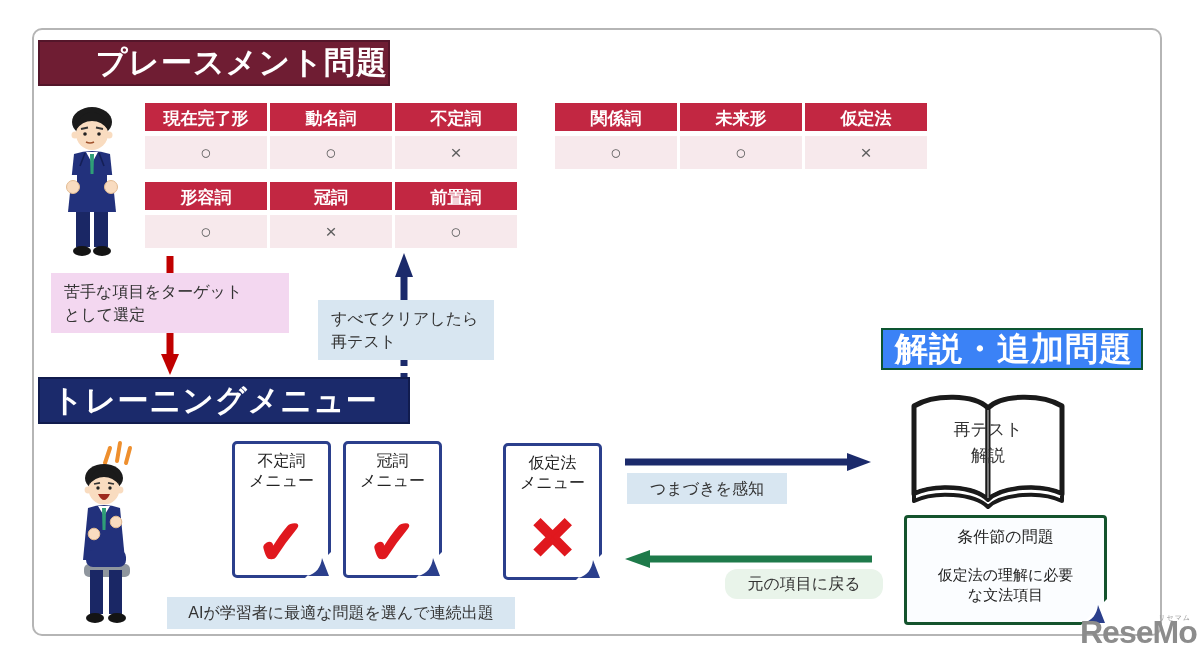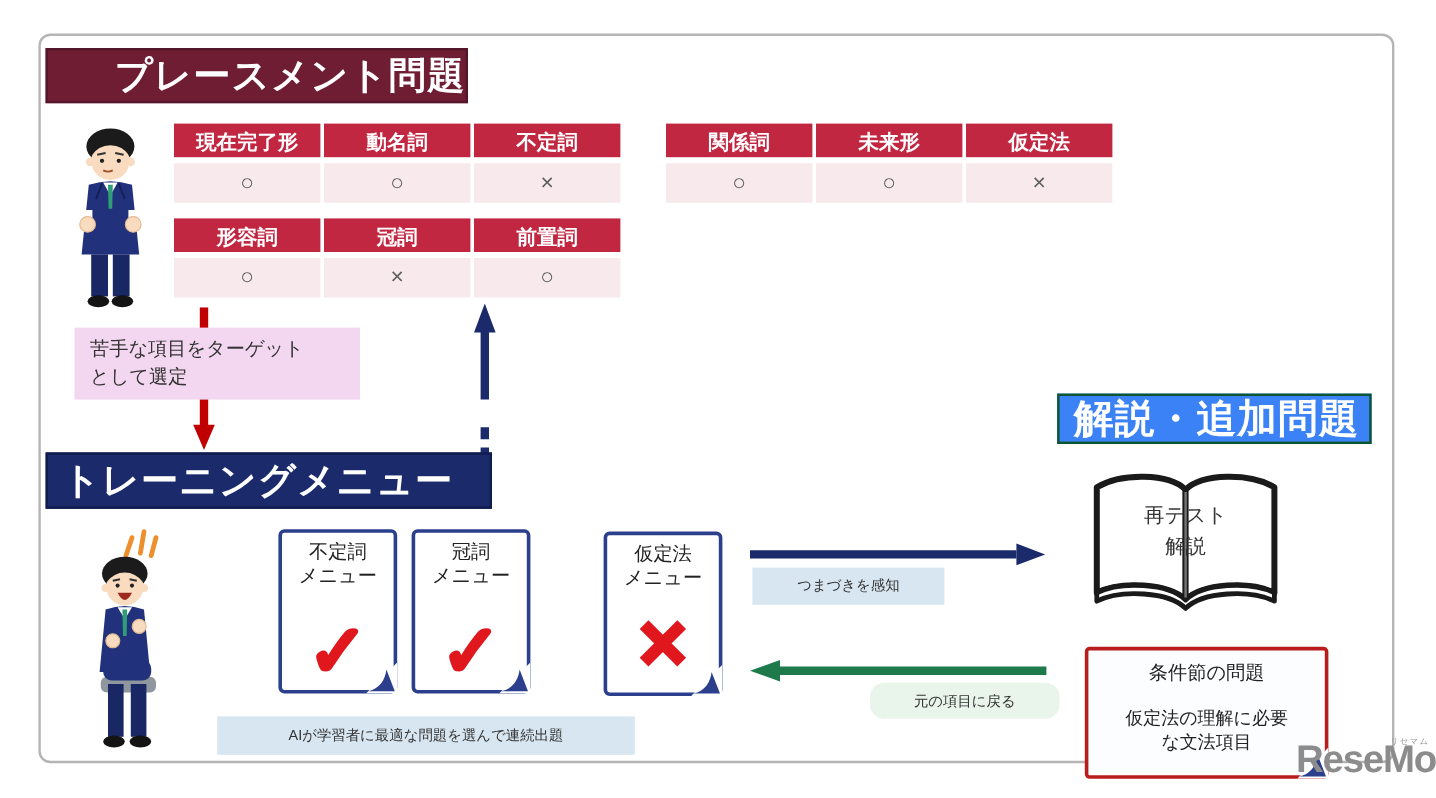--- a/index.html
+++ b/index.html
@@ -27,26 +27,26 @@
   .cell.h{height:28px;line-height:31px;background:#c22742;color:#fff;
           font-size:17px;font-weight:bold;}
   .cell.r{height:33px;line-height:33px;background:#f7e9ec;color:#5f5f5f;font-size:19px;}
   #table-left-top{left:145px;top:103px;}
   #table-left-bottom{left:145px;top:182px;}
   #table-right{left:555px;top:103px;}
 
   
   .note{position:absolute;color:#333;font-size:16px;line-height:1.45;
         padding:7px 13px;z-index:2;}
-  #note-target{left:62px;top:273px;width:212px;background:#f3d7f0;}
+  #note-target{left:51px;top:273px;width:212px;background:#f3d7f0;}
   #note-retest{left:318px;top:300px;width:150px;background:#d8e6f1;}
-  .label{position:absolute;font-size:12px;color:#333;text-align:center;z-index:2;}
+  .label{position:absolute;font-size:16px;color:#333;text-align:center;z-index:2;}
   #label-stumble{left:627px;top:473px;width:160px;height:31px;line-height:31px;background:#d8e6f1;}
   #label-return{left:725px;top:569px;width:158px;height:30px;line-height:30px;background:#e9f4ea;border-radius:12px;}
-  #label-ai{left:181px;top:597px;width:348px;height:32px;line-height:32px;background:#d8e6f1;}
+  #label-ai{left:167px;top:597px;width:348px;height:32px;line-height:32px;background:#d8e6f1;}
 
   
   .arrow{position:absolute;z-index:1;}
   #arrow-red-down{left:160px;top:256px;}
   #arrow-navy-up{left:394px;top:253px;}
   #arrow-navy-right{left:625px;top:451px;}
   #arrow-green-left{left:622px;top:548px;}
 
   
   .card{position:absolute;width:99px;height:137px;background:#fff;border:3px solid #2b3f8c;
@@ -57,22 +57,22 @@
   .card-title{margin-top:7px;font-size:16px;line-height:1.25;color:#222;}
   .mark{position:absolute;left:0;right:0;bottom:2px;font-weight:bold;color:#e0181e;line-height:1;}
   .mark-check{font-size:60px;-webkit-text-stroke:4px #e0181e;}
   .mark-cross{font-size:54px;-webkit-text-stroke:5px #e0181e;bottom:12px;}
   .fold{position:absolute;right:-3px;bottom:-3px;width:26px;height:26px;}
 
   
   #book-icon{position:absolute;left:900px;top:388px;z-index:1;}
   #book-label{position:absolute;left:900px;top:417px;width:176px;text-align:center;
         font-size:17px;line-height:1.55;color:#333;z-index:2;}
-  #condition-box{position:absolute;left:904px;top:539px;width:203px;height:110px;
-        background:#fbfdff;border:3px solid #b91c1c;border-radius:4px;box-sizing:border-box;
+  #condition-box{position:absolute;left:904px;top:515px;width:203px;height:110px;
+        background:#fbfdff;border:3px solid #14532d;border-radius:4px;box-sizing:border-box;
         text-align:center;z-index:2;}
   .cond-title{margin-top:9px;font-size:16px;color:#222;}
   .cond-body{margin-top:17px;font-size:15px;line-height:1.35;color:#222;}
 
   
   #person-standing{position:absolute;left:50px;top:100px;z-index:1;}
   #person-sitting{position:absolute;left:62px;top:436px;z-index:1;}
 
   
   .watermark{position:absolute;left:1080px;top:610px;width:117px;text-align:right;z-index:3;}
@@ -142,20 +142,24 @@
     <polygon points="222,2 222,20 246,11" fill="#1b2a6b"></polygon>
   </svg>
   <svg class="arrow" id="arrow-green-left" width="252" height="22" viewBox="0 0 252 22">
     <line x1="28" y1="11" x2="250" y2="11" stroke="#1e7a4a" stroke-width="7"></line>
     <polygon points="28,2 28,20 3,11" fill="#1e7a4a"></polygon>
   </svg>
 
   <div class="note" id="note-target">
     <div>苦手な項目をターゲット</div>
     <div>として選定</div>
+  </div>
+  <div class="note" id="note-retest">
+    <div>すべてクリアしたら</div>
+    <div>再テスト</div>
   </div>
   <div class="label" id="label-stumble">つまづきを感知</div>
   <div class="label" id="label-return">元の項目に戻る</div>
   <div class="label" id="label-ai">AIが学習者に最適な問題を選んで連続出題</div>
 
   <div class="card" id="card-infinitive">
     <div class="card-title">
       <div>不定詞</div>
       <div>メニュー</div>
     </div>

